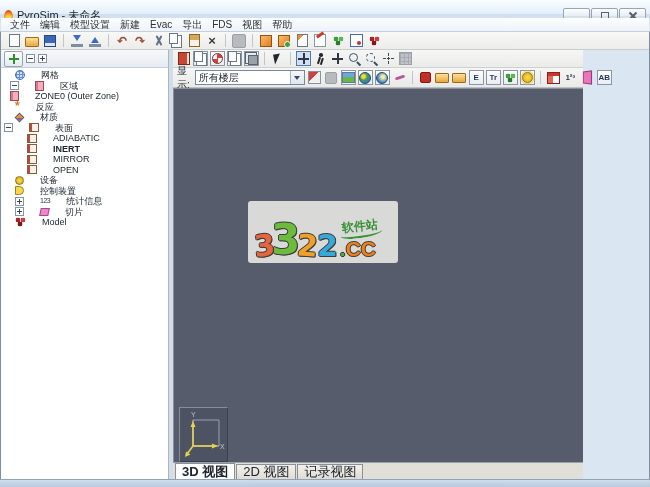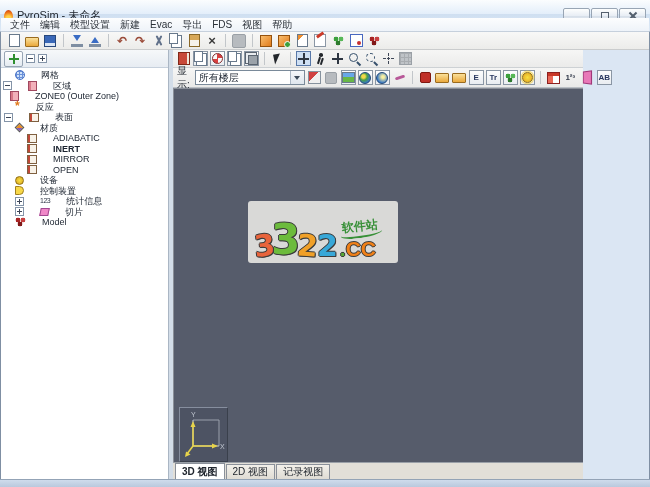--- a/index.html
+++ b/index.html
@@ -149,21 +149,21 @@
   .d4{font-size:30px;color:#38a8d8;margin-left:-1px;}
   .wm-right{display:flex;flex-direction:column;align-items:flex-start;margin-left:2px;}
   .wm-badge{font-size:12px;font-weight:bold;color:#389038;transform:rotate(-6deg);border-bottom:2px solid #389038;border-radius:0 0 70% 30%/0 0 6px 4px;padding:0 4px 1px 2px;margin-bottom:2px;}
   .wm-cc{font-size:21px;font-weight:bold;color:#f08018;line-height:0.9;
      text-shadow:-1px 0 #3c3c3c,1px 0 #3c3c3c,0 -1px #3c3c3c,0 1px #3c3c3c;}
   .wm-dot{color:#58a838;}
   .axiswidget{position:absolute;left:5px;bottom:0;width:49px;height:55px;background:#4d5363;
      border:1px solid;border-color:#868e9e #3a404c #3a404c #868e9e;box-sizing:border-box;}
   
   .tabsrow{height:17px;background:#e2dfd8;border-top:1px solid #9aa0a8;display:flex;align-items:flex-end;padding-left:2px;box-sizing:border-box;}
-  .tab{font-size:10px;color:#20262e;padding:2px 6px 2px;border:1px solid #8a9099;border-bottom:none;background:linear-gradient(#f2f0ea,#dfdcd4);margin-right:1px;line-height:10px;white-space:nowrap;}
+  .tab{font-size:13px;color:#20262e;padding:2px 6px 2px;border:1px solid #8a9099;border-bottom:none;background:linear-gradient(#f2f0ea,#dfdcd4);margin-right:1px;line-height:10px;white-space:nowrap;}
   .tab.active{background:#fff;position:relative;top:0;padding-top:3px;font-weight:bold;}
   
   .bottomframe{position:absolute;left:0;top:479px;width:650px;height:8px;background:linear-gradient(#cfdcec,#b9c9dd);border-top:1px solid #93a3b6;box-sizing:border-box;}
 </style>
 </head>
 <body>
 
 <div class="win">
 
   <div class="titlebar">
@@ -264,41 +264,41 @@
           <span class="movearrows"></span>
         </span>
       <span class="exp"></span>
       <span class="exp plus"></span>
     </div>
     <div class="tree">
       <div class="trow" style="padding-left:14px">
         <span class="ticon i-mesh"></span>
         <span class="tlabel">网格</span>
       </div>
-      <div class="trow" style="padding-left:2px">
+      <div class="trow" style="padding-left:9px">
         <span class="exp"></span>
         <span class="ticon i-zone"></span>
         <span class="tlabel">区域</span>
       </div>
       <div class="trow" style="padding-left:9px">
         <span class="ticon i-zone"></span>
         <span class="tlabel">ZONE0 (Outer Zone)</span>
       </div>
       <div class="trow" style="padding-left:14px">
         <span class="ticon glyph-react">*</span>
         <span class="tlabel">反应</span>
+      </div>
+      <div class="trow" style="padding-left:14px">
+        <span class="ticon i-matl"></span>
+        <span class="tlabel">材质</span>
       </div>
       <div class="trow" style="padding-left:3px">
         <span class="exp"></span>
         <span class="ticon i-surf"></span>
         <span class="tlabel">表面</span>
-      </div>
-      <div class="trow" style="padding-left:14px">
-        <span class="ticon i-matl"></span>
-        <span class="tlabel">材质</span>
       </div>
       <div class="trow" style="padding-left:26px">
         <span class="ticon i-surf"></span>
         <span class="tlabel">ADIABATIC</span>
       </div>
       <div class="trow" style="padding-left:26px">
         <span class="ticon i-surf"></span>
         <span class="tlabel bold">INERT</span>
       </div>
       <div class="trow" style="padding-left:26px">

